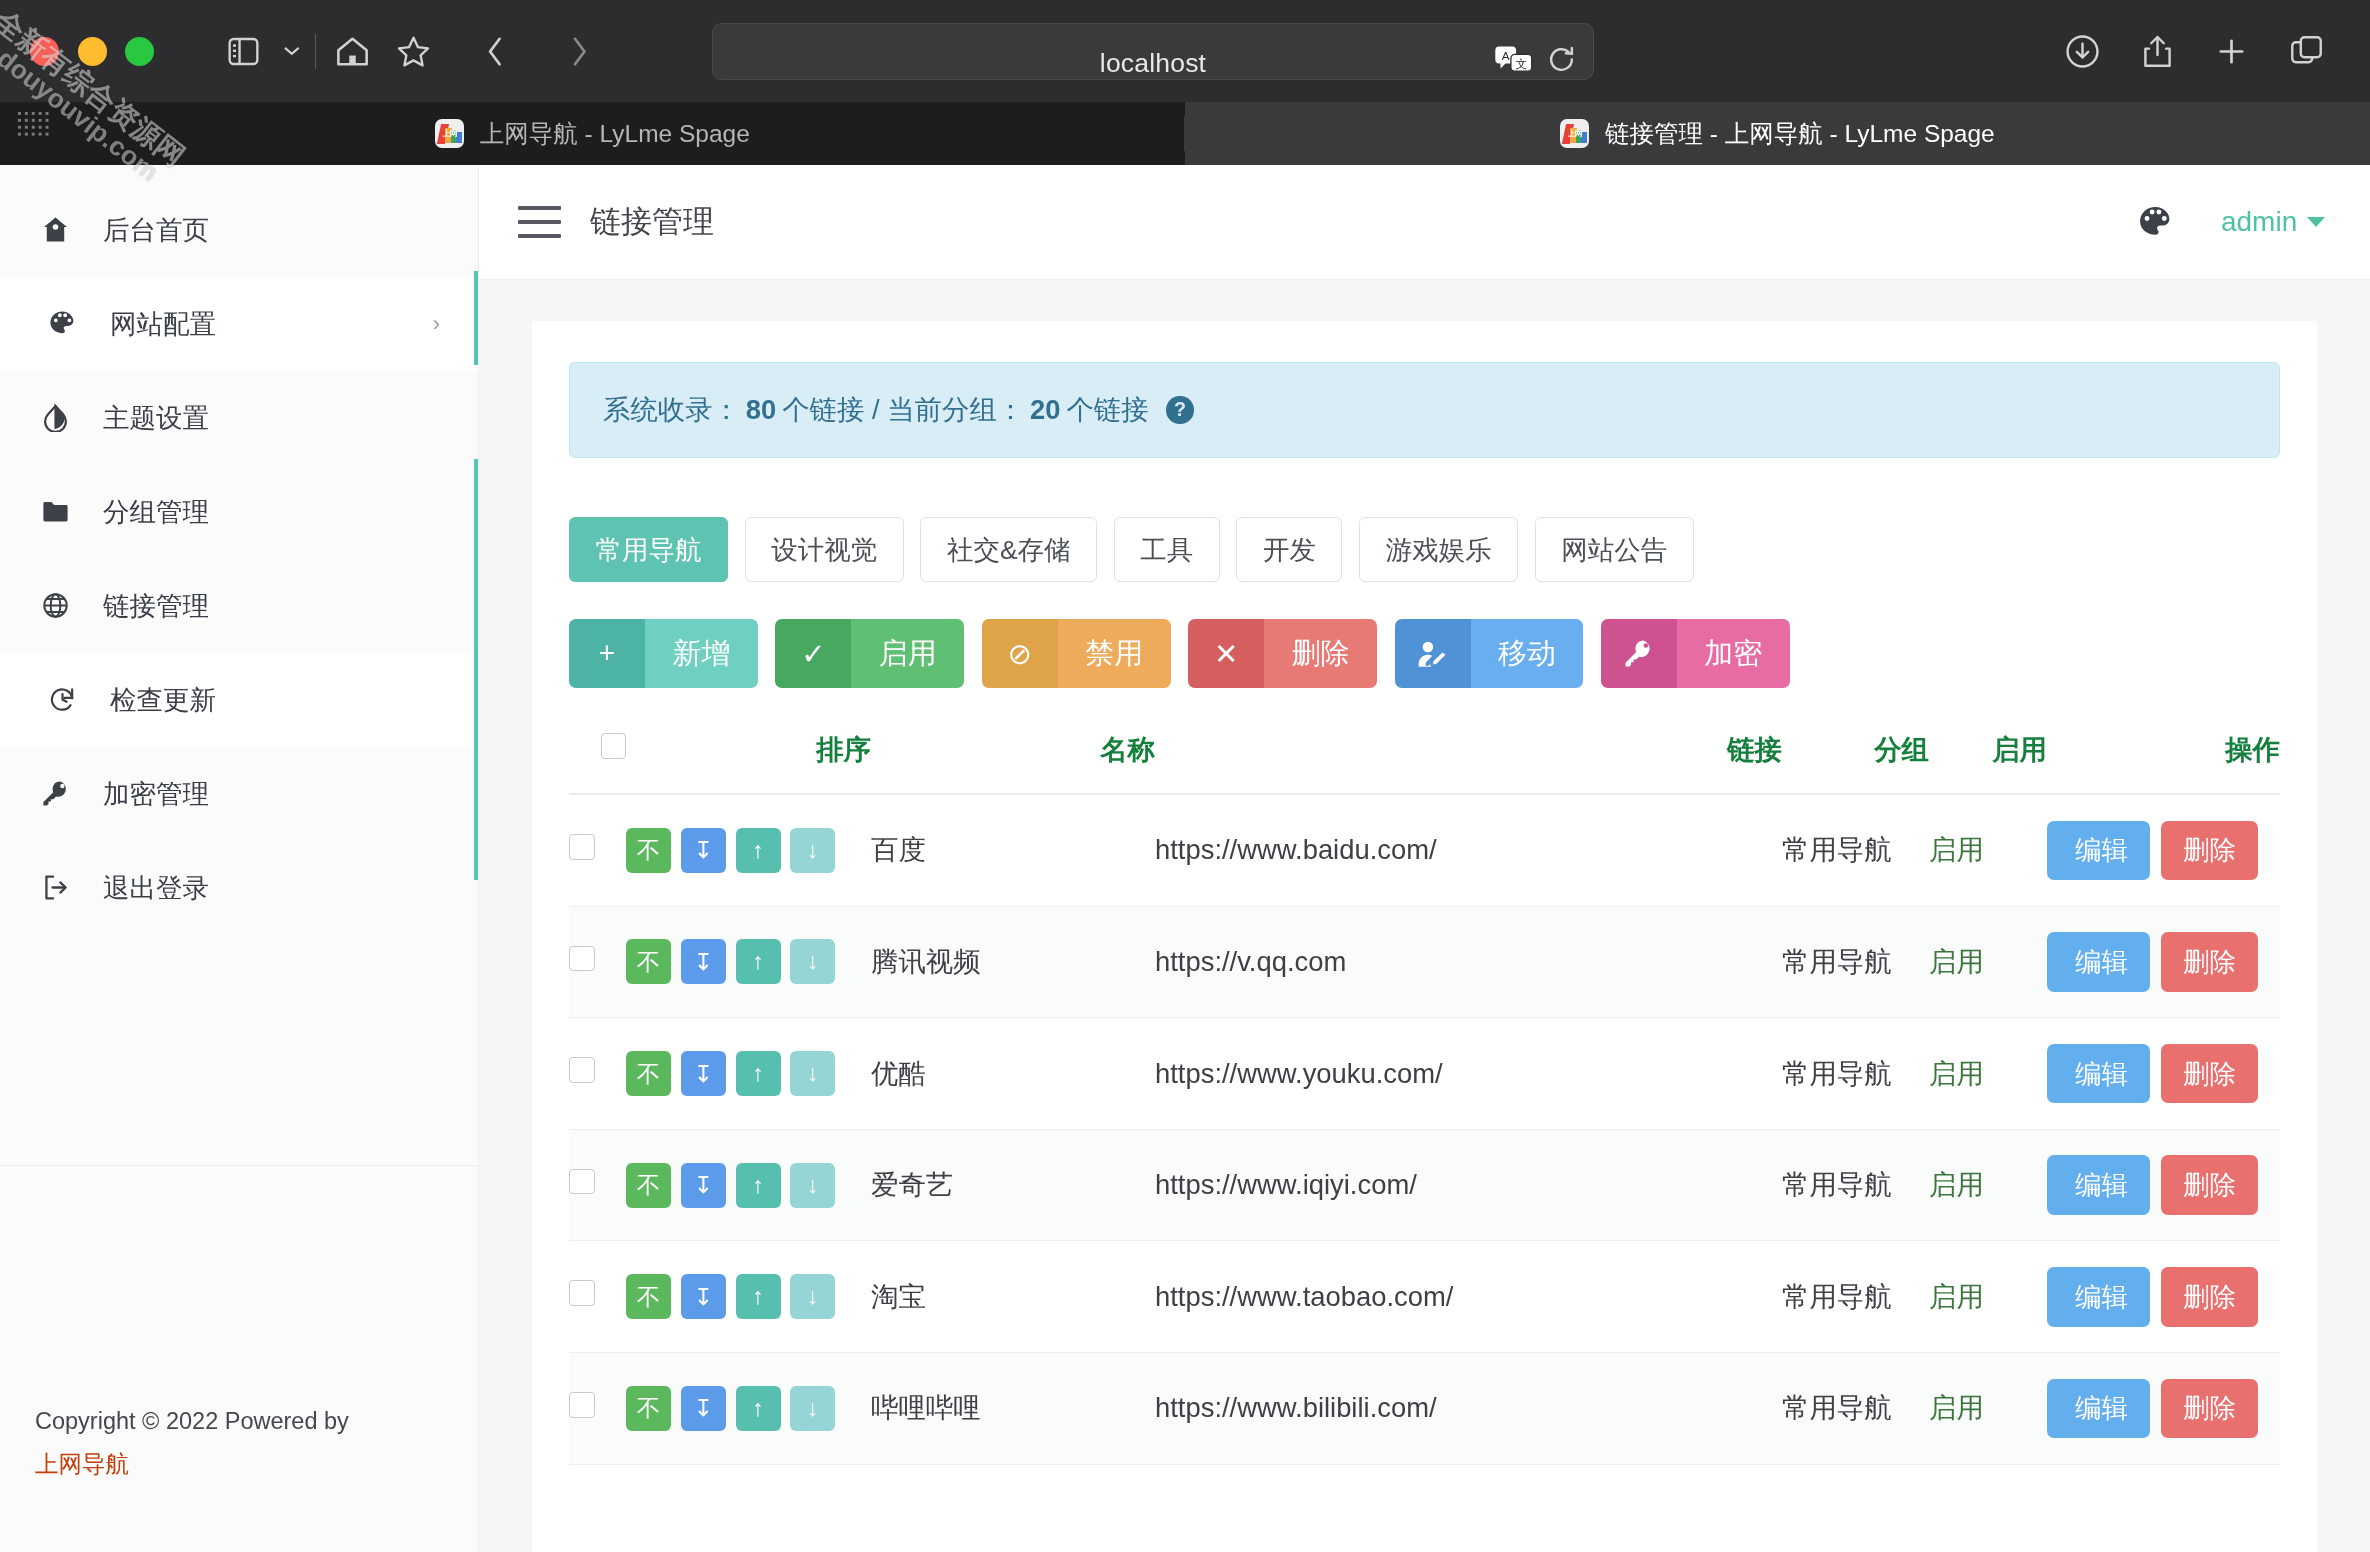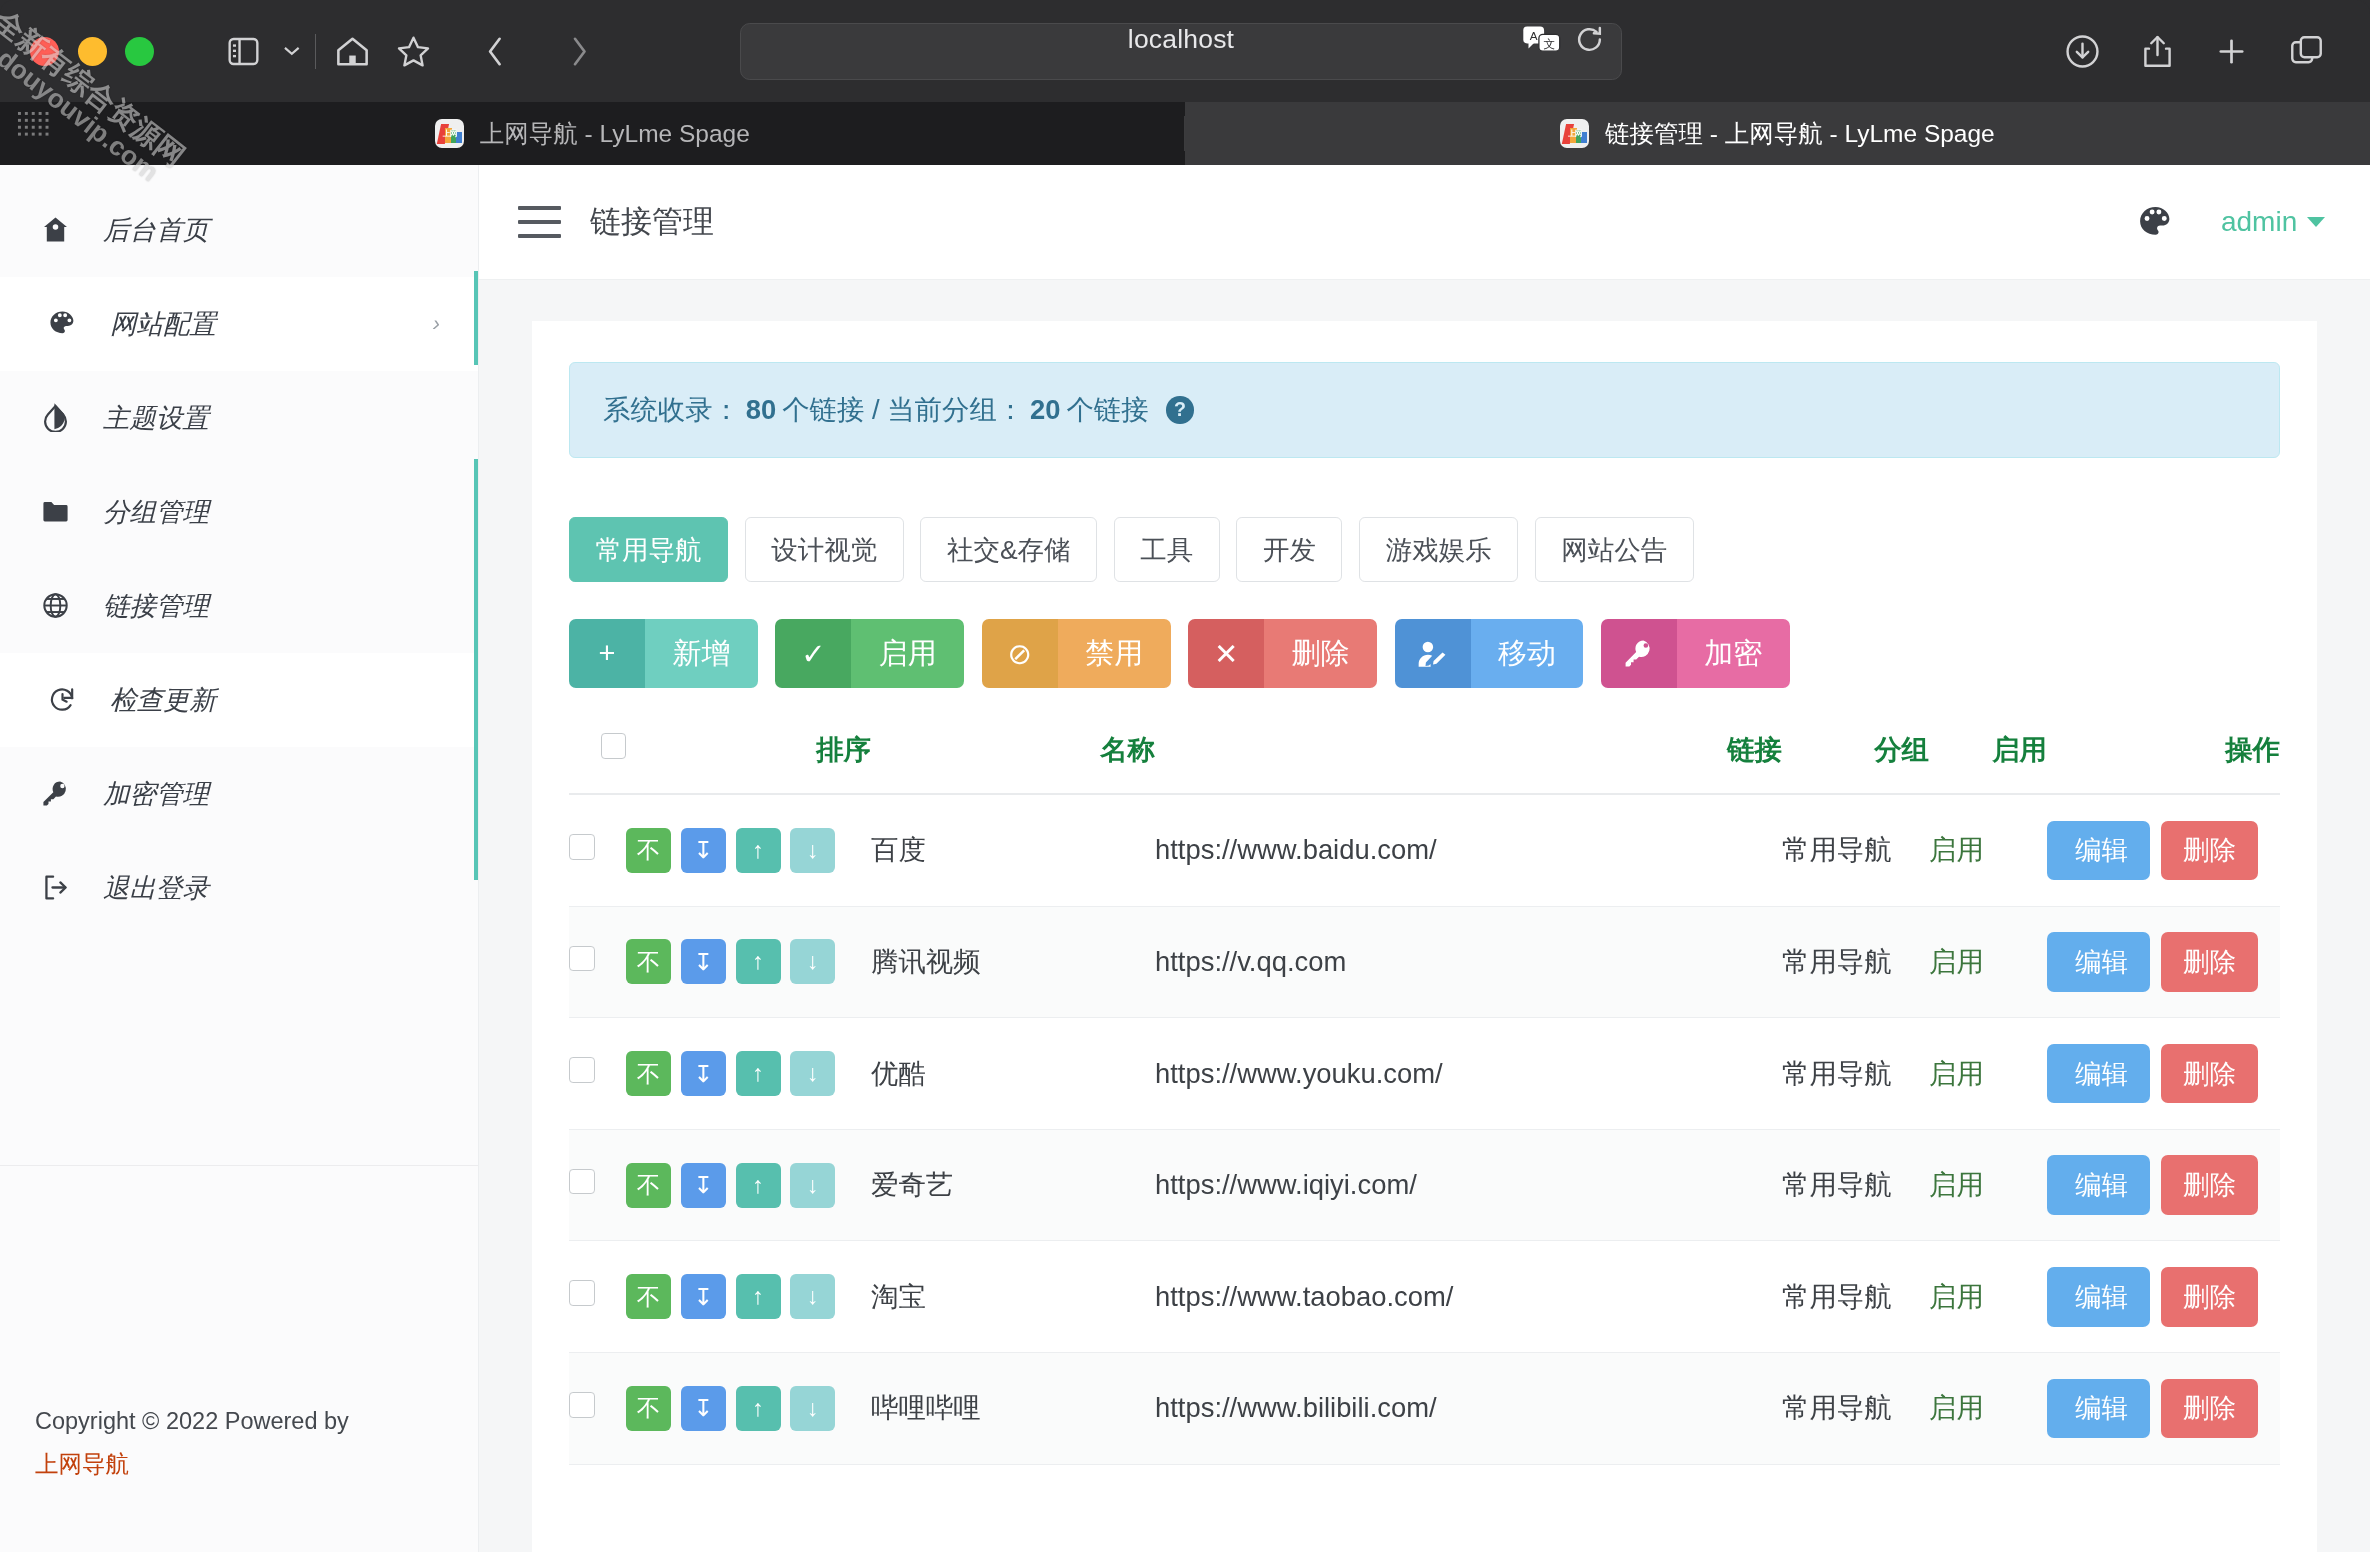--- a/index.html
+++ b/index.html
@@ -26,21 +26,21 @@
   .tb-btn {
     width: 61px; height: 61px; display: flex; align-items: center;
     justify-content: center; color: #d2d2d4;
   }
   .tb-btn svg { display: block; }
   .divider-v { width: 1px; height: 35px; background: #5a5a5c; margin: 0 5.9px; }
 
   .urlbar {
     position: absolute; left: 712px; width: 882px; height: 57px;
     top: 22.5px; background: #3a3a3c; border: 1px solid #4a4a4c; border-radius: 9.8px;
-    display: flex; align-items: flex-start; justify-content: center; margin-left: 28px;
+    display: flex; align-items: flex-end; justify-content: center;
   }
   .urlbar .url-text { color: #e8e8ea; font-size: 26.5px; letter-spacing: 0.2px; }
   .url-right { position: absolute; right: 15.7px; display: flex; align-items: center; gap: 13.7px; }
 
   .tb-right { position: absolute; right: 33px; display: flex; align-items: center; gap: 13.7px; }
 
   
   .watermark {
     position: absolute; left: 0; top: 0; width: 323px; height: 196px;
     pointer-events: none; opacity: .55; overflow: hidden; z-index: 50;
@@ -92,21 +92,21 @@
     width: 479px; flex: none; background: #fbfbfc; position: relative;
     display: flex; flex-direction: column;
   }
   .brand {
     height: 115px; display: flex; align-items: center; padding-left: 35px;
     font-size: 38px; letter-spacing: -0.5px; white-space: nowrap;
   }
   .brand .b1 { color: #4c4c4c; }
   .brand .b2 { color: #b9b9b9; }
   .brand .b3 { color: #6cb2eb; }
-  .nav { padding-top: 17.6px; font-style: italic; }
+  .nav { padding-top: 17.6px; }
   .nav-item {
     height: 94px; display: flex; align-items: center; padding: 0 39px 0 39px;
     gap: 31px; color: #3a3f47; font-size: 26.5px; position: relative; cursor: pointer;
   }
   .nav-item.hl { background: #ffffff; padding-left: 46px; }
   .nav-item .ni-icon { width: 33px; display: flex; justify-content: center; color: #3c4047; flex: none; }
   .nav-item .ni-label { flex: 1; }
   .nav-item .chev { color: #9aa0a6; font-size: 21.6px; }
   .sb-accent { position: absolute; right: 0; width: 4.9px; background: #57c5b6; }
   .sb-divider { position: absolute; left: 0; right: 0; height: 1px; background: #ececee; }

